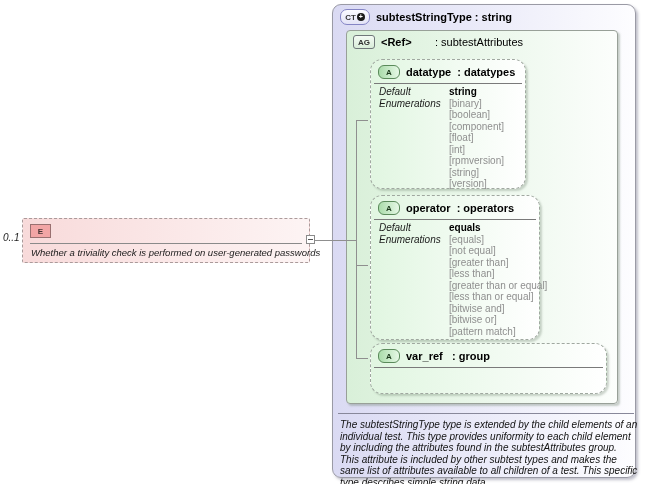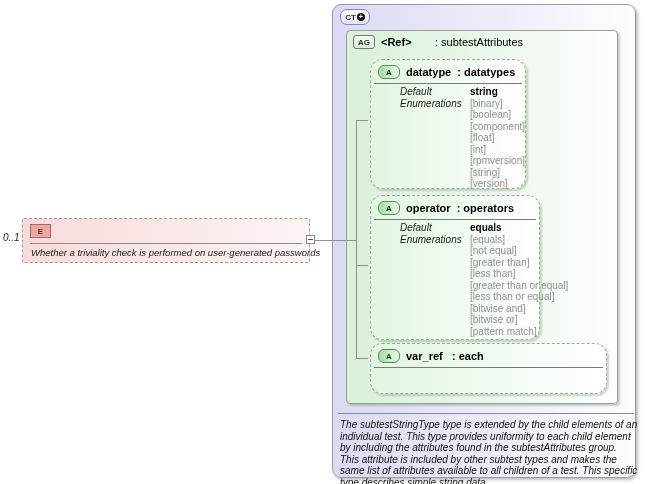--- a/index.html
+++ b/index.html
@@ -80,21 +80,21 @@
   .a-pill{
     display:inline-flex;align-items:center;justify-content:center;width:20px;height:12px;
     border:1px solid #5a8a5a;border-radius:6px;
     background:linear-gradient(to right,#aadcaa,#e6f8e6);
     font-size:8px;font-weight:bold;color:#1c3a1c;
   }
   .attr-name{font-size:11px;font-weight:bold;white-space:nowrap;}
   .attr-name.wide{min-width:40px;}
   .attr-type{font-size:11px;font-weight:bold;white-space:nowrap;}
   .attr-divider{margin:4px 3px 0 3px;border-top:1px solid #7a7a7a;}
-  .attr-table{display:flex;padding:2px 0 0 8px;margin-left:21px;}
+  .attr-table{display:flex;padding:2px 0 0 8px;}
   .lbl-col{width:70px;flex:none;}
   .lbl-col.narrow{width:38px;}
   .lbl{font-size:10px;font-style:italic;color:#1a1a1a;line-height:11.5px;white-space:nowrap;}
   .val-col{flex:1;}
   .val{font-size:10px;line-height:11.5px;color:#8f8f8f;white-space:nowrap;}
   .val.default{color:#000;font-weight:bold;}
   
   .desc-sep{position:absolute;left:5px;top:408px;width:296px;border-top:1px solid #88889a;}
   .ct-desc{
     position:absolute;left:7px;top:414px;width:298px;
@@ -115,20 +115,21 @@
     <div class="elem-divider"></div>
     <div class="elem-annotation">Whether a triviality check is performed on user-generated passwords</div>
   </div>
 
   <div class="ct-box">
     <div class="ct-header">
       <span class="ct-pill">
           <span>CT</span>
           <span class="plus-circle">+</span>
         </span>
+      <span class="ct-title">subtestStringType : string</span>
     </div>
 
     <div class="ag-box">
       <div class="ag-header">
         <span class="ag-icon">AG</span>
         <span class="ag-name">&lt;Ref&gt;</span>
         <span class="ag-type">: subtestAttributes</span>
       </div>
 
       <div class="attr-box attr-datatype">
@@ -181,21 +182,21 @@
             <div class="val">[bitwise or]</div>
             <div class="val">[pattern match]</div>
           </div>
         </div>
       </div>
 
       <div class="attr-box attr-varref">
         <div class="attr-header">
           <span class="a-pill">A</span>
           <span class="attr-name wide">var_ref</span>
-          <span class="attr-type">: each</span>
+          <span class="attr-type">: group</span>
         </div>
         <div class="attr-divider"></div>
       </div>
     </div>
 
     <div class="desc-sep"></div>
     <div class="ct-desc">The subtestStringType type is extended by the child elements of an individual test.  This type provides uniformity to each child element by including the attributes found in the subtestAttributes group.  This attribute is included by other subtest types and makes the same list of attributes available to all children of a test.  This specific type describes simple string data.</div>
   </div>
 
   <div class="collapse-box">

